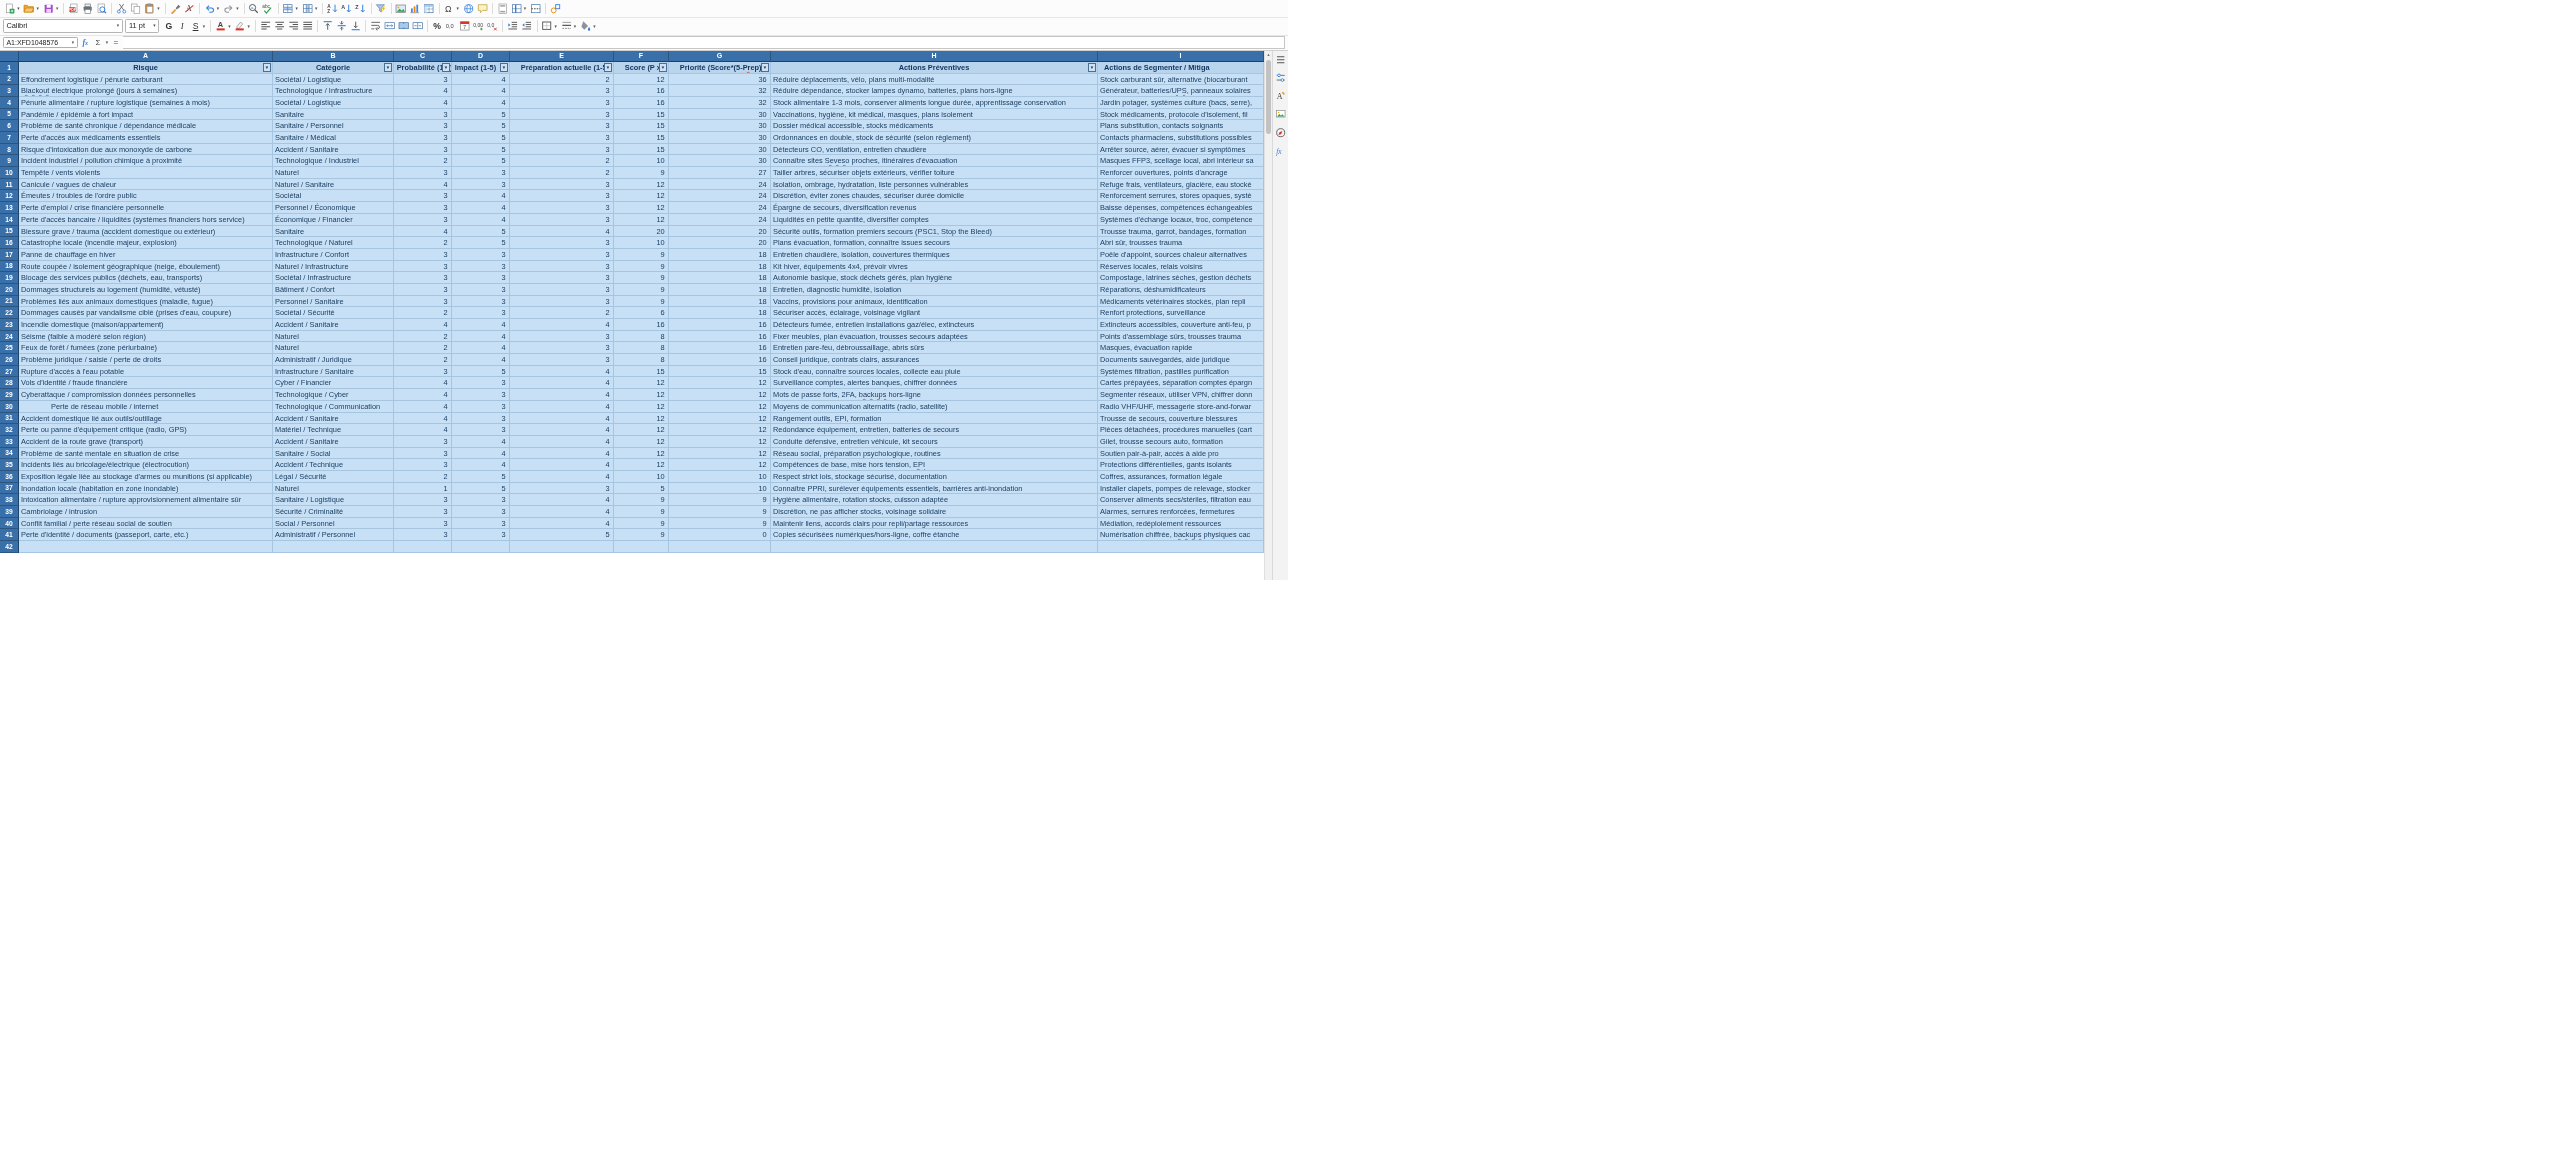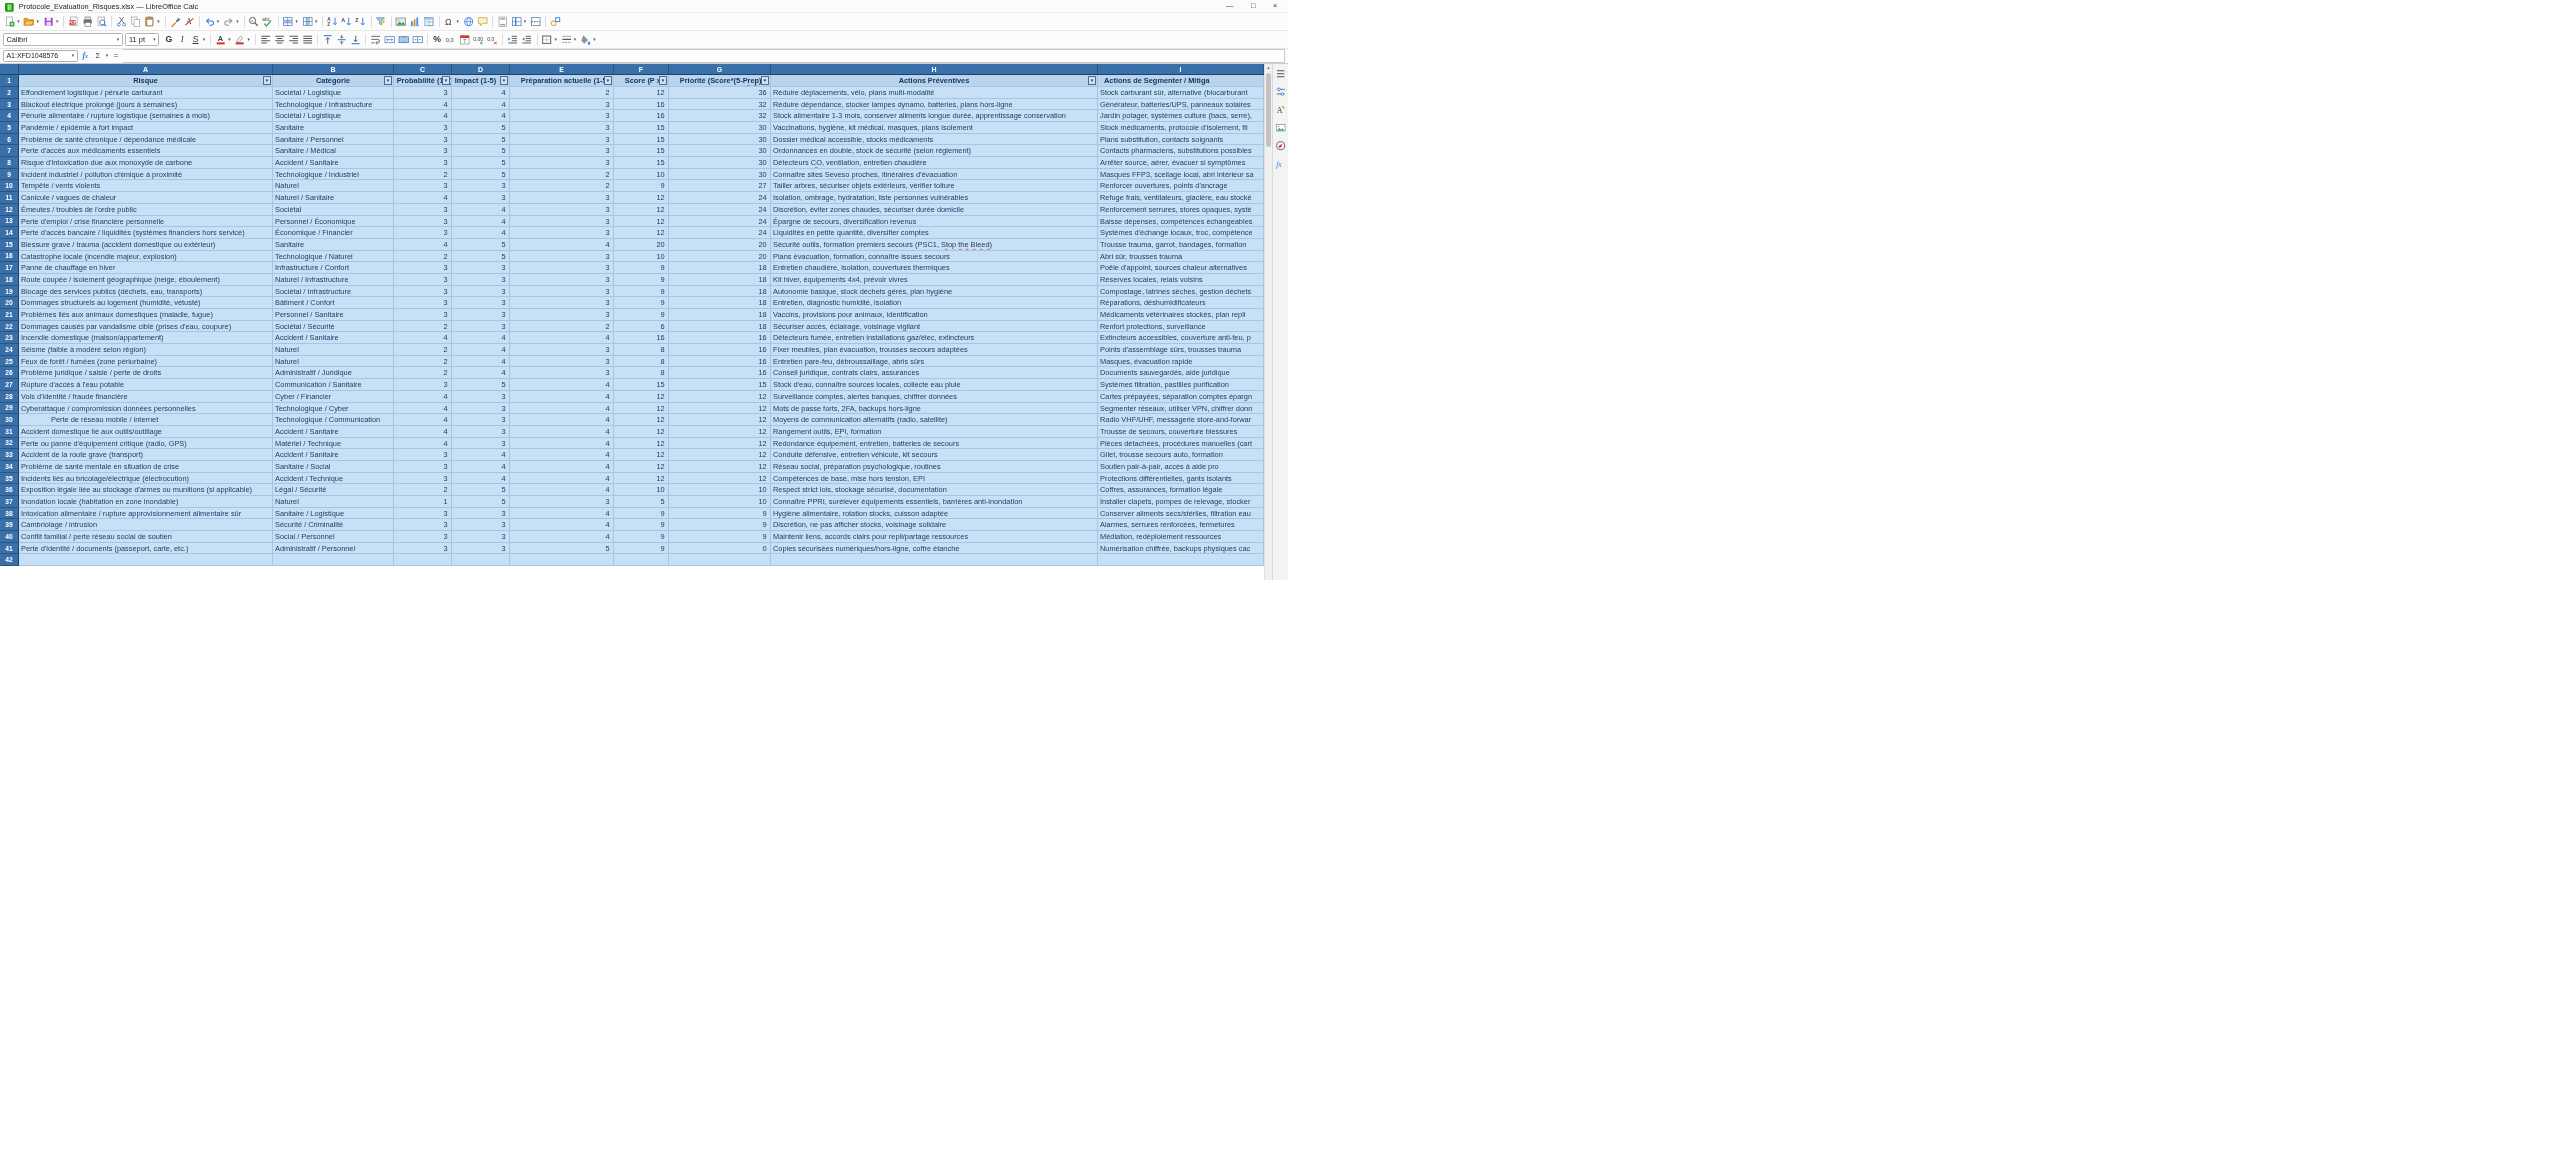--- a/index.html
+++ b/index.html
@@ -85,34 +85,20 @@
   .sidebartabs{width:16px;flex:0 0 16px;background:#f3f3f3;border-left:0.7px solid #d9d9d9;
                display:flex;flex-direction:column;align-items:center;padding-top:2.7px;gap:4.7px;box-sizing:border-box;}
   .stab{width:13.4px;height:13.4px;display:flex;align-items:center;justify-content:center;border-radius:2px;}
   .stab svg{width:11.4px;height:11.4px;}
 </style>
 </head>
 <body>
 
 <div class="app">
 
-  <div class="titlebar">
-    <span class="appicon">
-      <svg width="8.7" height="8.7" viewBox="0 0 13 13">
-          <rect x="0" y="0" width="13" height="13" rx="2" fill="#18a303"></rect>
-          <path d="M3 3h7M3 6h7M3 9h7M5.3 3v8M7.7 3v8" stroke="#fff" stroke-width="0.9" fill="none"></path>
-        </svg>
-    </span>
-    <span class="title">Protocole_Evaluation_Risques.xlsx — LibreOffice Calc</span>
-    <span class="wbtns">
-      <span>—</span>
-      <span>□</span>
-      <span>×</span>
-    </span>
-  </div>
 
 
   <div class="toolbar" id="tb-main">
       <span class="tbtn">
         <span class="ig"><svg viewBox="0 0 17 17" width="11.4" height="11.4">
             <rect x="3.5" y="1.5" width="9" height="13" fill="#fff" stroke="#999"></rect>
             <rect x="8.5" y="8.5" width="7" height="7" rx="1" fill="#2aa14c"></rect>
             <path d="M10 12h4M12 10v4" stroke="#fff" stroke-width="1.2"></path>
           </svg></span>
         <span class="tcaret">▾</span>
@@ -843,21 +829,21 @@
           <div class="cell num" style="width: 58px; flex: 0 0 58px;">4</div>
           <div class="cell num" style="width: 104px; flex: 0 0 104px;">3</div>
           <div class="cell num" style="width: 55px; flex: 0 0 55px;">8</div>
           <div class="cell num" style="width: 102px; flex: 0 0 102px;">16</div>
           <div class="cell" style="width: 327px; flex: 0 0 327px;">Conseil juridique, contrats clairs, assurances</div>
           <div class="cell" style="width: 166px; flex: 0 0 166px;">Documents sauvegardés, aide juridique</div>
         </div>
         <div class="r">
           <div class="rowhdr">27</div>
           <div class="cell" style="width: 254px; flex: 0 0 254px;">Rupture d'accès à l'eau potable</div>
-          <div class="cell" style="width: 121px; flex: 0 0 121px;">Communication / Sanitaire</div>
+          <div class="cell" style="width: 121px; flex: 0 0 121px;">Infrastructure / Sanitaire</div>
           <div class="cell num" style="width: 58px; flex: 0 0 58px;">3</div>
           <div class="cell num" style="width: 58px; flex: 0 0 58px;">5</div>
           <div class="cell num" style="width: 104px; flex: 0 0 104px;">4</div>
           <div class="cell num" style="width: 55px; flex: 0 0 55px;">15</div>
           <div class="cell num" style="width: 102px; flex: 0 0 102px;">15</div>
           <div class="cell" style="width: 327px; flex: 0 0 327px;">Stock d'eau, connaître sources locales, collecte eau pluie</div>
           <div class="cell" style="width: 166px; flex: 0 0 166px;">Systèmes filtration, pastilles purification</div>
         </div>
         <div class="r">
           <div class="rowhdr">28</div>

